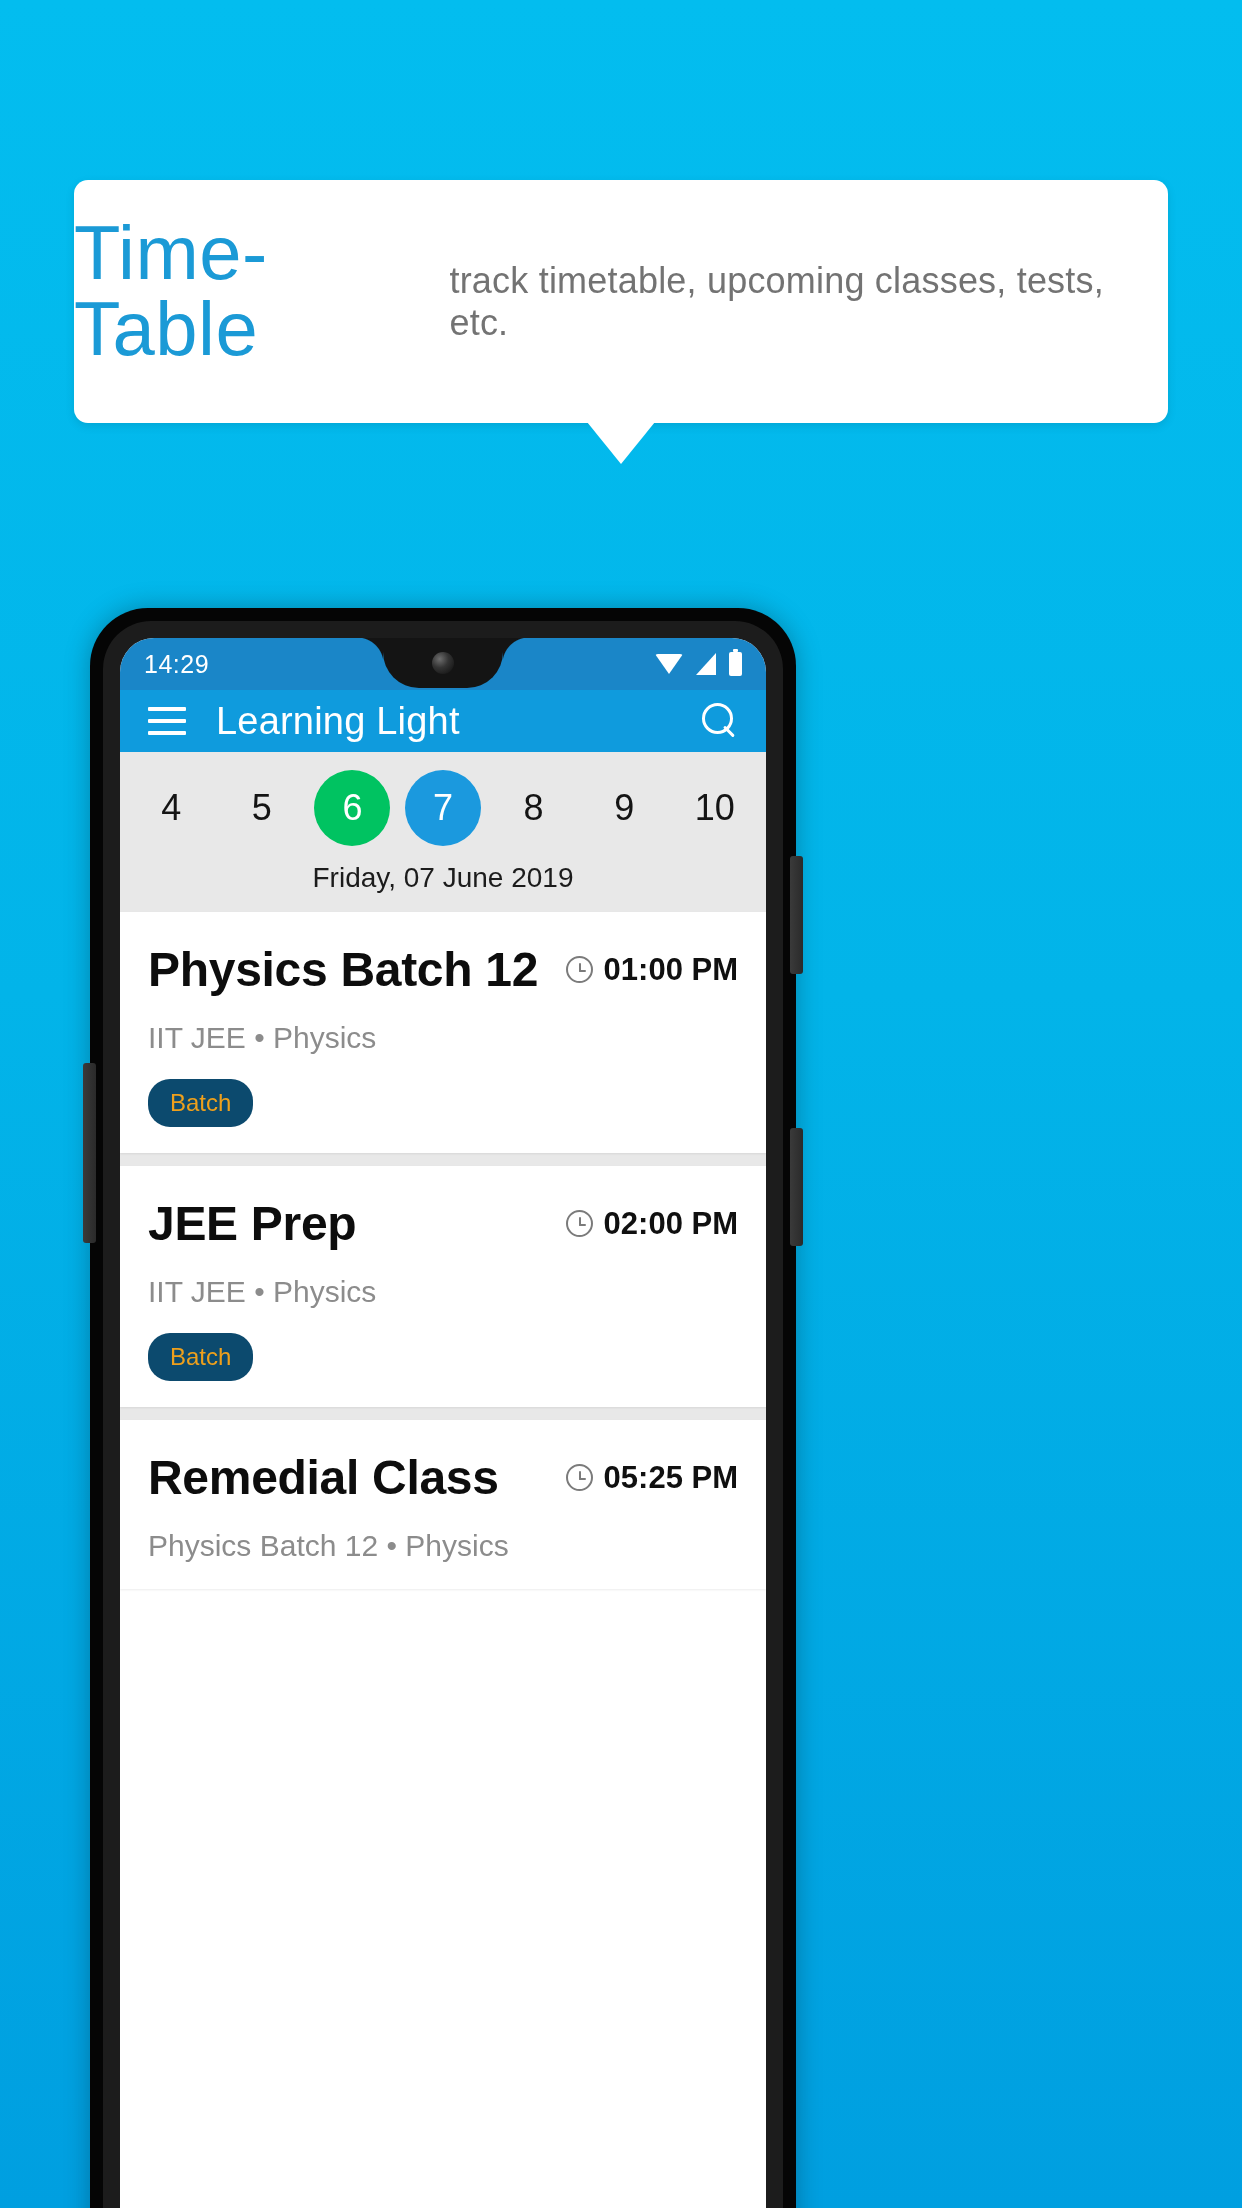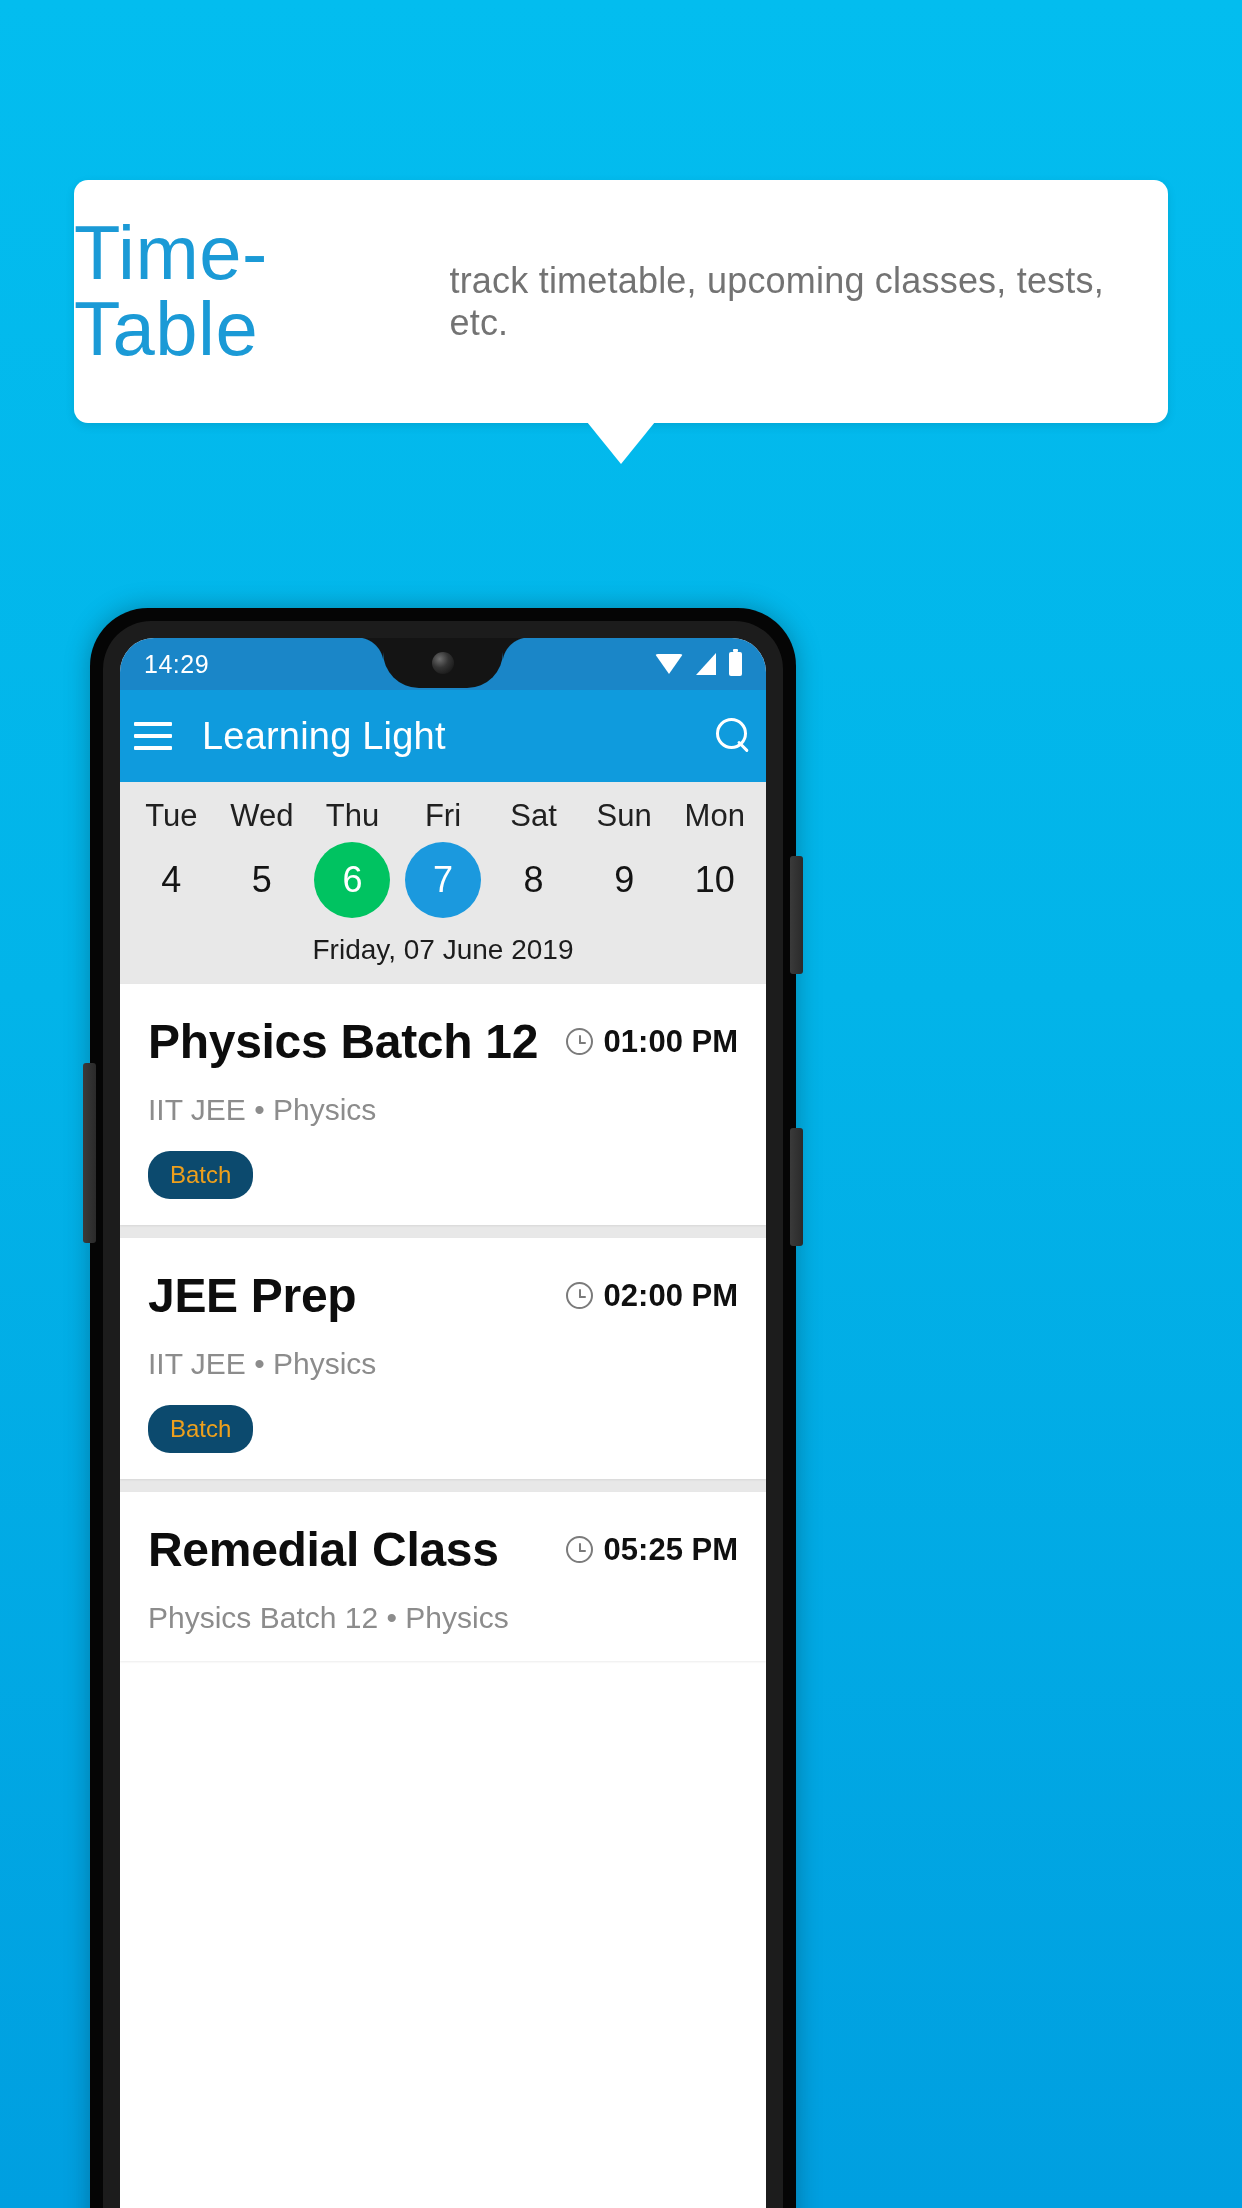--- a/index.html
+++ b/index.html
@@ -144,25 +144,25 @@
     border-radius:2px;
     position:relative;
   }
   .ic-batt:before{
     content:"";position:absolute;left:4px;top:-3px;
     width:5px;height:3px;background:#ffffff;border-radius:1px;
   }
 
   
   .appbar{
-    height:92px;
+    height:62px;
     background:#0f9bdd;
     display:flex;
     align-items:center;
-    padding:0 14px;
+    padding:0 28px;
     gap:30px;
   }
   .hamburger{ width:38px; display:flex; flex-direction:column; gap:8px; cursor:pointer; }
   .hamburger span{ display:block; height:4px; background:#ffffff; border-radius:1px; }
   .appbar-title{
     flex:1;
     color:#ffffff;
     font-size:38px;
     font-weight:400;
     letter-spacing:.2px;
@@ -314,29 +314,20 @@
       <div class="hamburger">
         <span></span>
         <span></span>
         <span></span>
       </div>
       <div class="appbar-title">Learning Light</div>
       <div class="search-icon"></div>
     </div>
 
     <div class="datestrip">
-      <div class="days-row">
-        <div class="day-cell">Tue</div>
-        <div class="day-cell">Wed</div>
-        <div class="day-cell">Thu</div>
-        <div class="day-cell">Fri</div>
-        <div class="day-cell">Sat</div>
-        <div class="day-cell">Sun</div>
-        <div class="day-cell">Mon</div>
-      </div>
       <div class="nums-row">
         <div class="num-cell">
           <div class="num">4</div>
           </div>
         <div class="num-cell">
           <div class="num">5</div>
           </div>
         <div class="num-cell">
           <div class="num today">6</div>
           </div>

